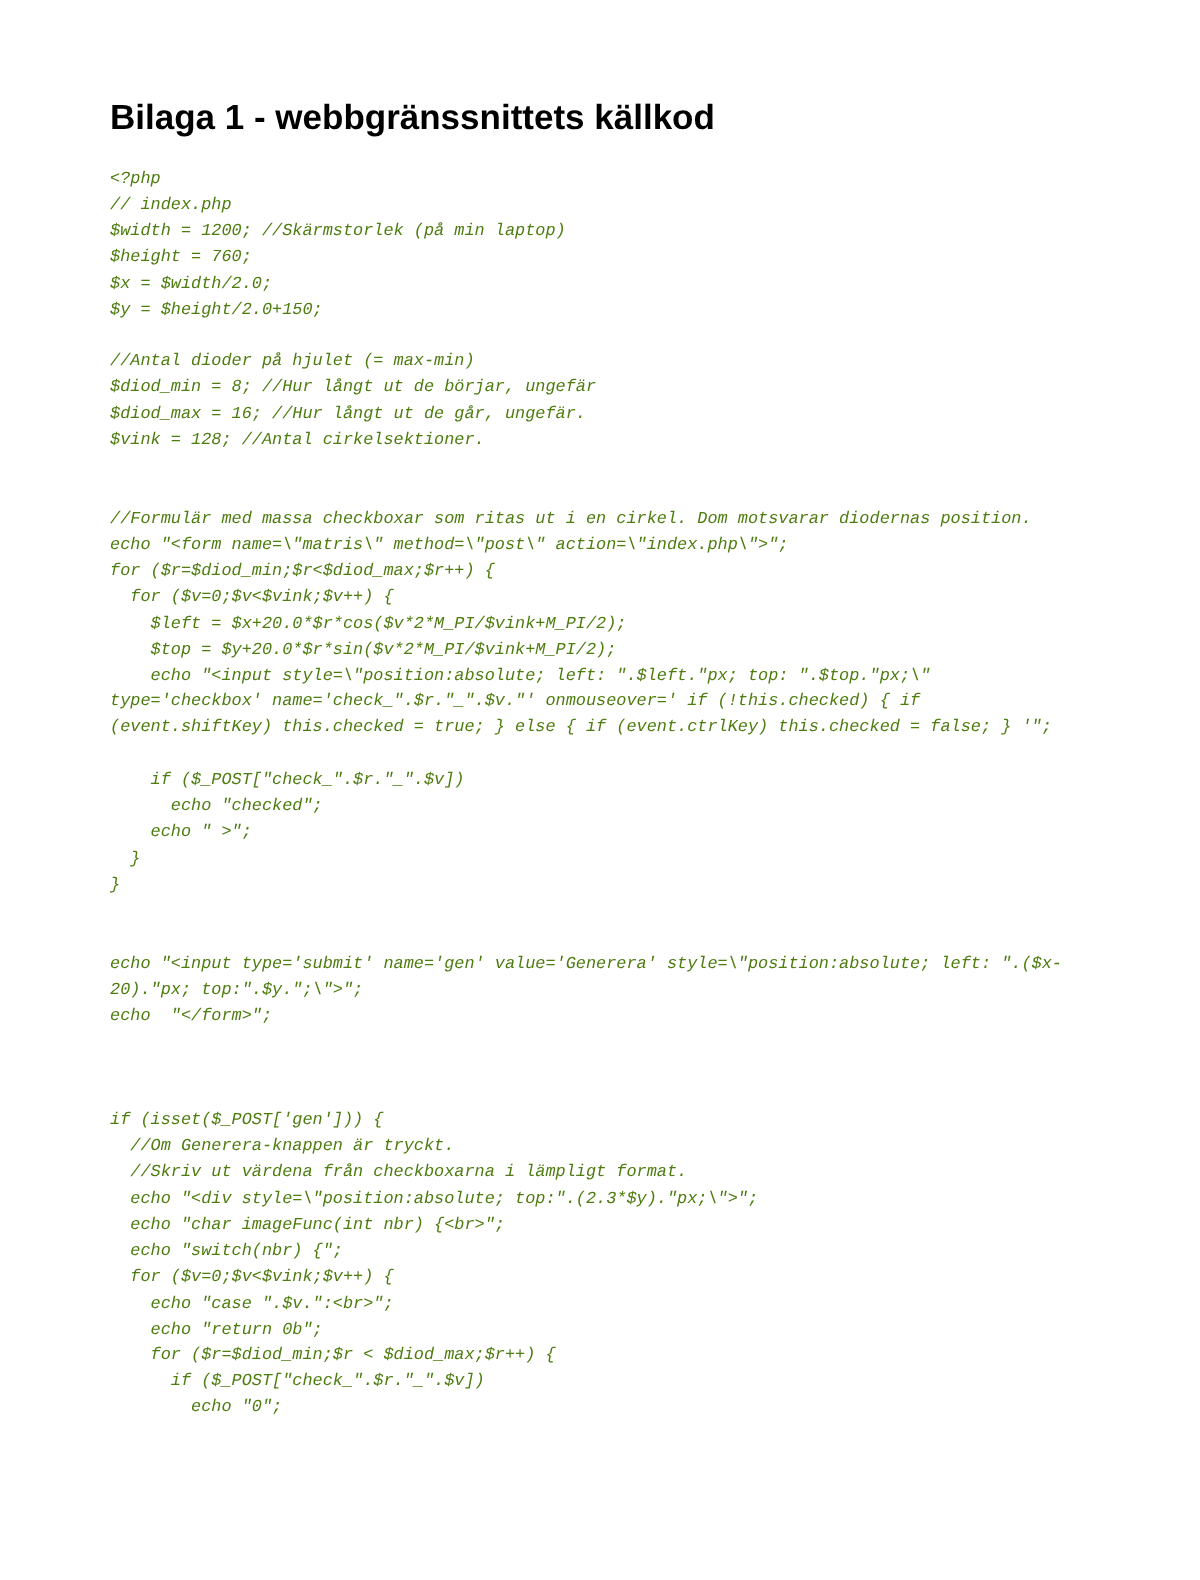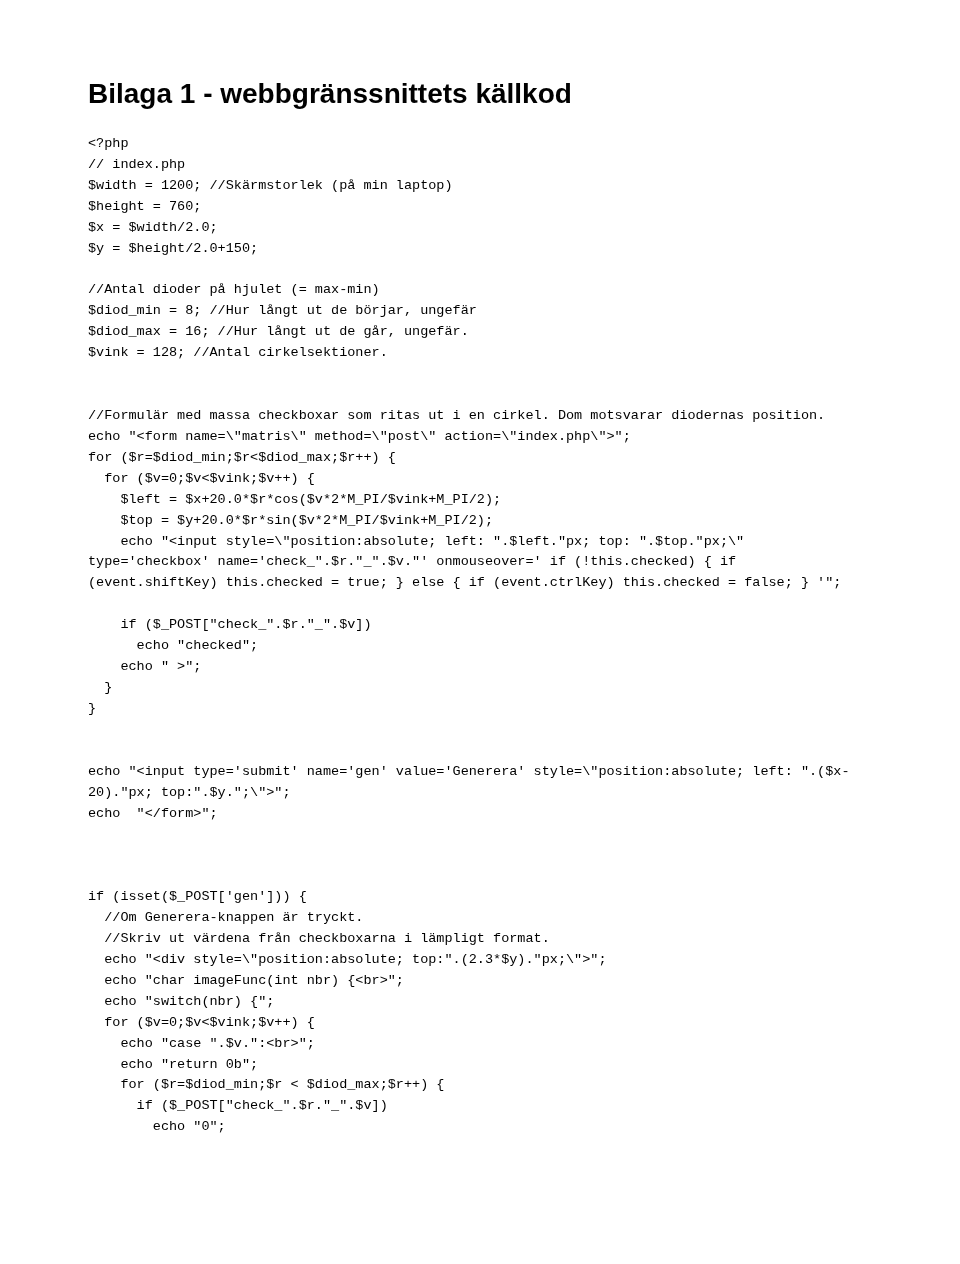--- a/index.html
+++ b/index.html
@@ -20,21 +20,22 @@
       font-weight: bold;
       margin-bottom: 24px;
       font-family: Arial, sans-serif;
     }
 
     .code-block {
       font-family: 'Courier New', Courier, monospace;
       font-size: 13.5px;
       line-height: 1.55;
       white-space: pre;
-      color: #000000;
+      color: #4d7c0f;
+      font-style: italic;
     }
   </style>
 </head>
 <body>
 
 <h1>Bilaga 1 - webbgränssnittets källkod</h1>
 
 <div class="code-block">&lt;?php
 // index.php
 $width = 1200; //Skärmstorlek (på min laptop)

